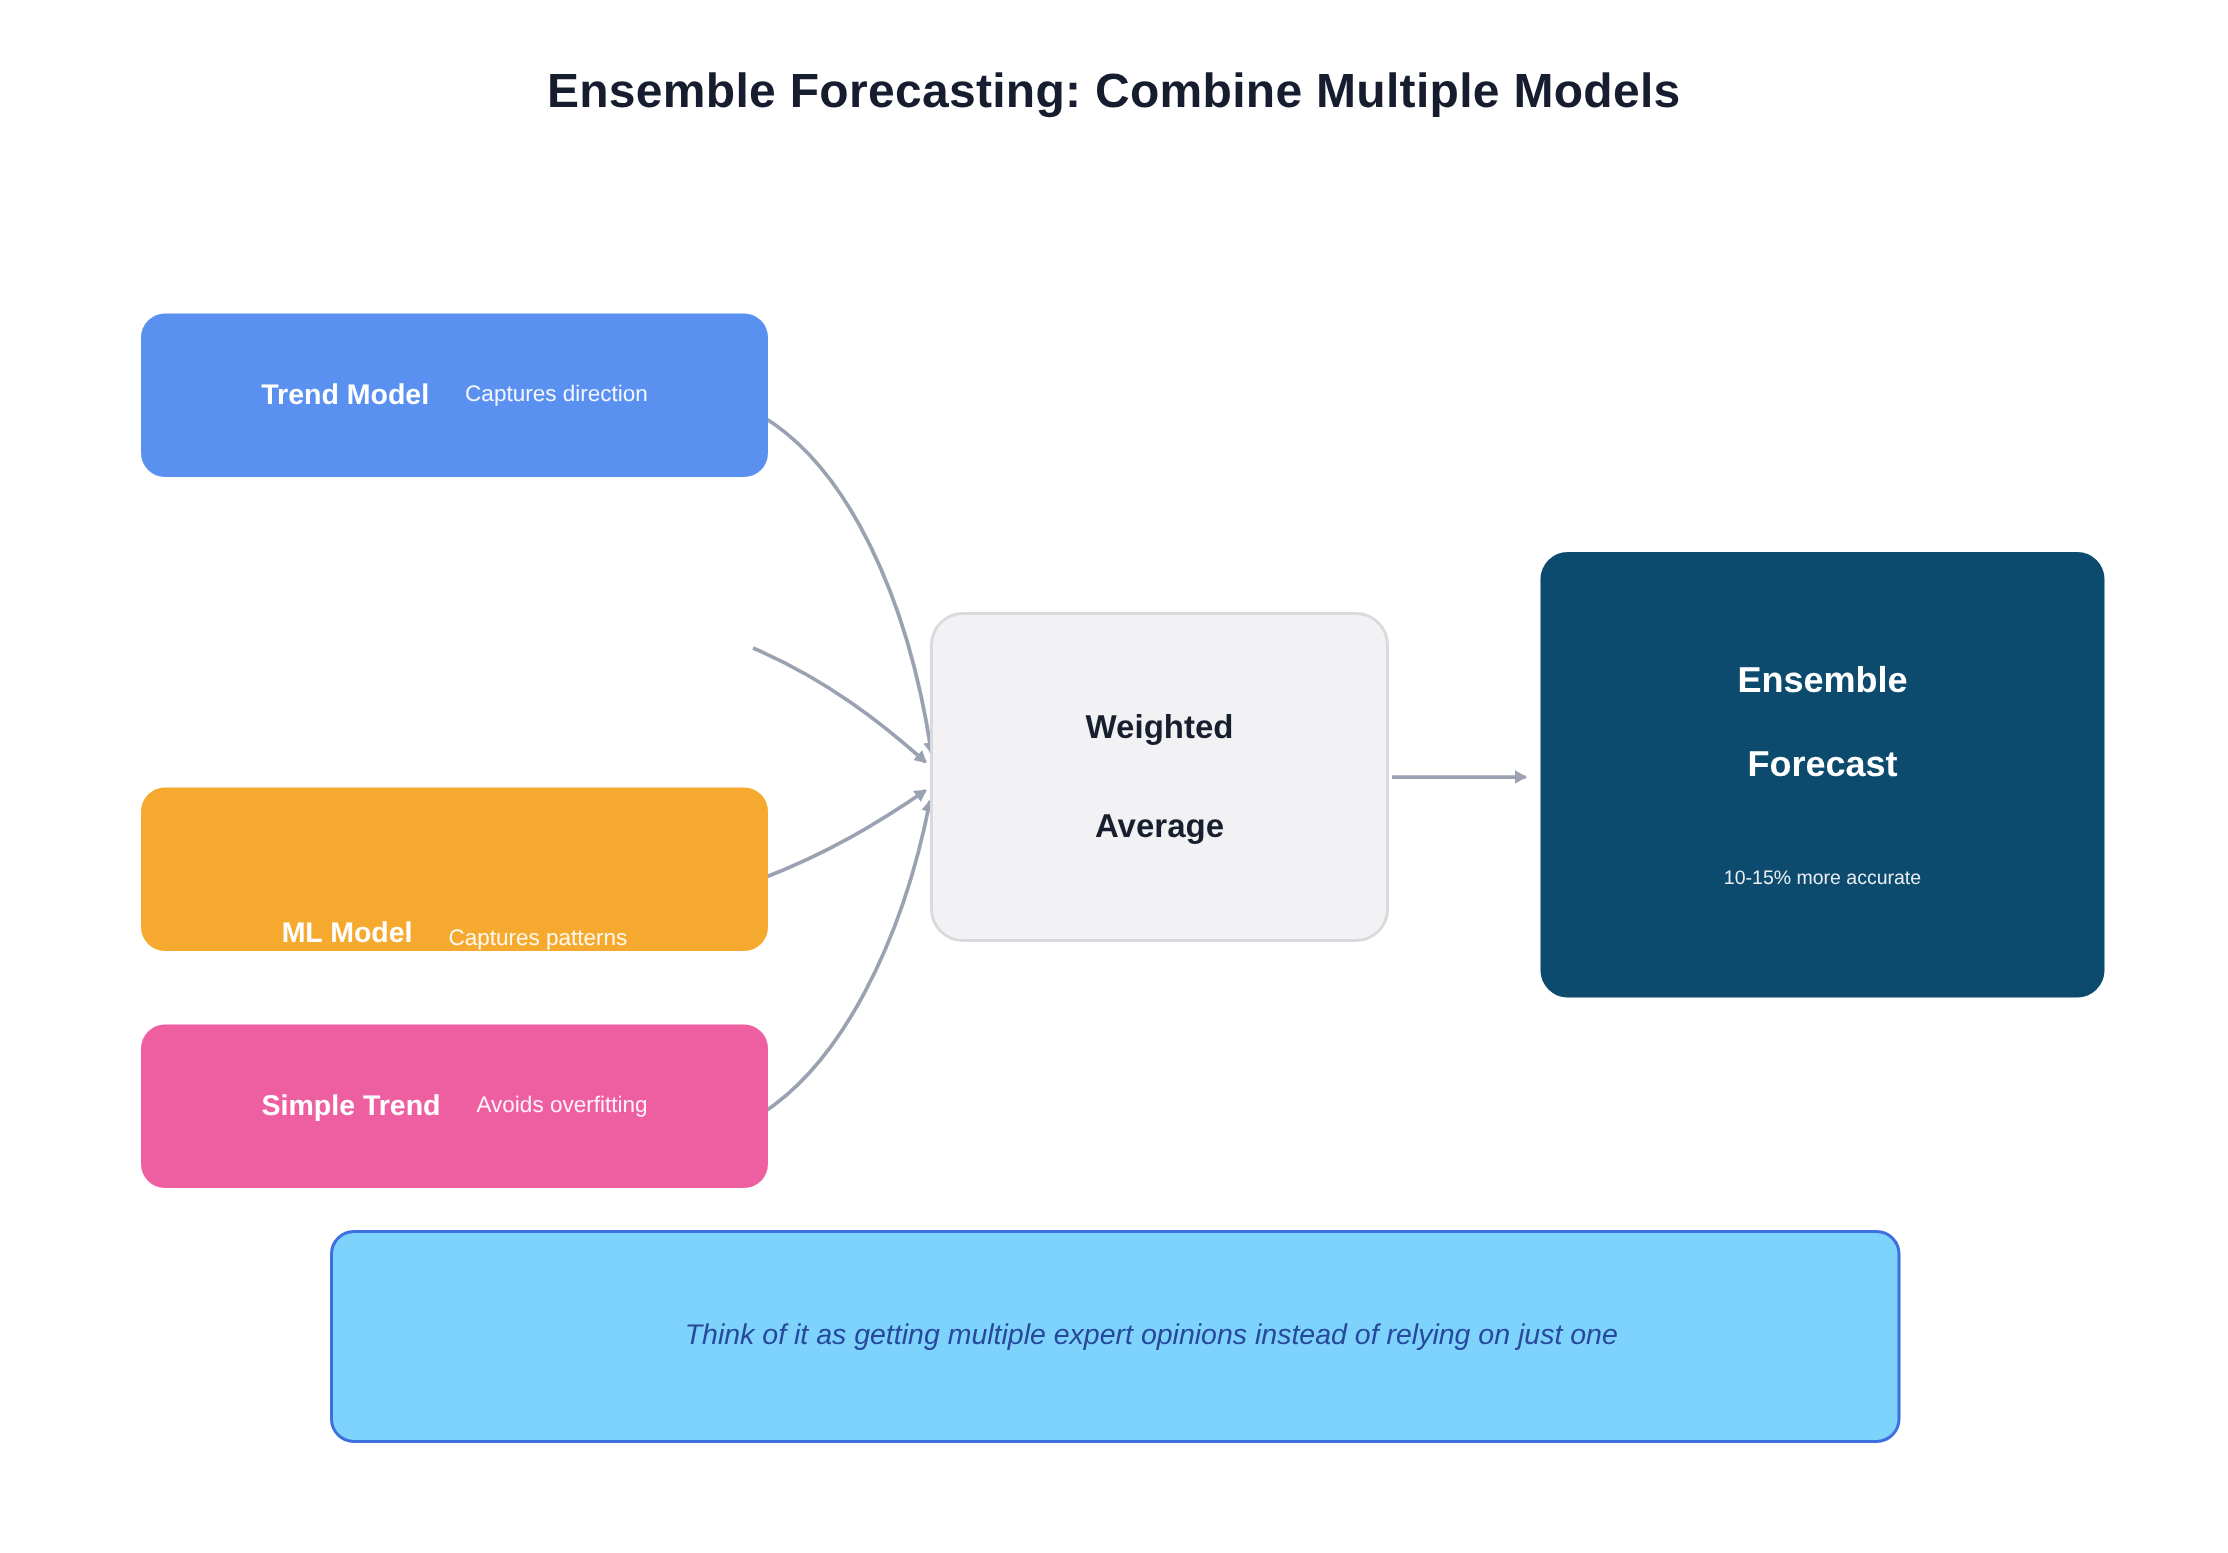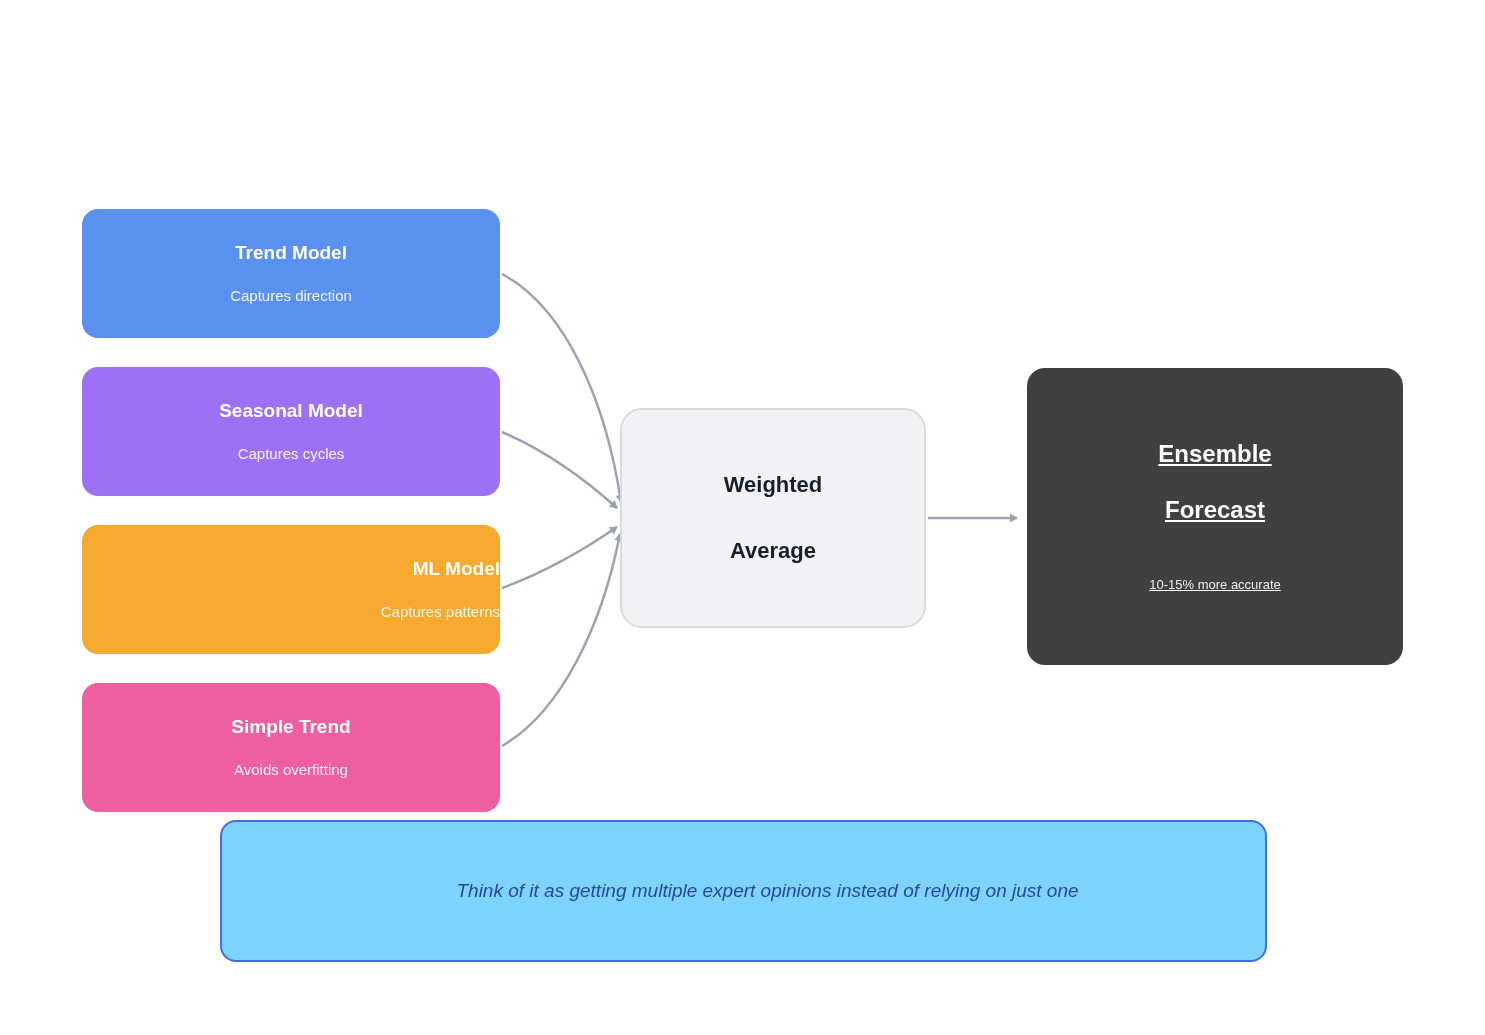--- a/index.html
+++ b/index.html
@@ -29,26 +29,26 @@
   svg.arrows {
     position: absolute;
     left: 0; top: 0;
     width: 1485px; height: 1035px;
     pointer-events: none;
   }
   .arrow { fill: none; stroke-width: 2.5px; }
 
   .model-box {
     position: absolute;
-    left: 82px;
+    left: 94px;
     width: 418px;
-    height: 129px;
+    height: 109px;
     border-radius: 16px;
     display: flex;
-    flex-direction: column;
+    flex-direction: row;
     align-items: center;
     justify-content: center;
     gap: 24px;
     color: #ffffff;
   }
   .model-box .name { font-size: 19px; font-weight: 700; line-height: 1.15; }
   .model-box .desc { font-size: 15px; color: rgba(255,255,255,0.92); line-height: 1.1; }
   #model-0 { top: 209px; }
   #model-1 { top: 367px; }
   #model-2 { top: 525px; }
@@ -107,60 +107,57 @@
     font-style: italic;
     color: #27489b;
     line-height: 1.2;
   }
 </style>
 </head>
 <body>
 
 <div class="canvas">
 
+  <h1 class="title">Ensemble Forecasting: Combine Multiple Models</h1>
 
   <svg class="arrows" width="1485" height="1035" viewBox="0 0 1485 1035" xmlns="http://www.w3.org/2000/svg">
     <defs>
       <marker id="ah" markerWidth="9" markerHeight="9" refX="7" refY="4.5" orient="auto" markerUnits="userSpaceOnUse">
         <path d="M0,0 L8,4.5 L0,9 Z" fill="#9aa1b1"></path>
       </marker>
     </defs>
     <path class="arrow" stroke="#9aa1b1" d="M502,274 C566,308 606,402 621,502" marker-end="url(#ah)"></path>
     <path class="arrow" stroke="#9aa1b1" d="M502,432 C551,453 588,482 617,508" marker-end="url(#ah)"></path>
     <path class="arrow" stroke="#9aa1b1" d="M502,588 C551,570 588,547 617,527" marker-end="url(#ah)"></path>
     <path class="arrow" stroke="#9aa1b1" d="M502,746 C561,712 602,626 620,534" marker-end="url(#ah)"></path>
     <path class="arrow" stroke="#9aa1b1" d="M928,518 L1017,518" marker-end="url(#ah)"></path>
   </svg>
 
   <div class="model-box" id="model-0" style="background: rgb(90, 145, 240);">
     <div class="name">Trend Model</div>
     <div class="desc">Captures direction</div>
   </div>
 
-  <div class="model-box" id="model-1" style="background: rgb(157, 112, 245);">
-    <div class="name">Seasonal Model</div>
-    <div class="desc">Captures cycles</div>
-  </div>
 
   <div class="model-box" id="model-2" style="background: rgb(245, 169, 46); align-items: flex-end;">
     <div class="name">ML Model</div>
     <div class="desc">Captures patterns</div>
   </div>
 
   <div class="model-box" id="model-3" style="background: rgb(238, 95, 162);">
     <div class="name">Simple Trend</div>
     <div class="desc">Avoids overfitting</div>
   </div>
 
   <div class="combiner">
     <div class="line">Weighted</div>
     <div class="line">Average</div>
   </div>
 
-  <div class="output" style="background: #404040; text-decoration: underline;">
+  <div class="output" style="background: #0c4a6e;">
     <div class="line">Ensemble</div>
     <div class="line">Forecast</div>
     <div class="desc">10-15% more accurate</div>
   </div>
 
   <div class="note">
     <div class="text">Think of it as getting multiple expert opinions instead of relying on just one</div>
   </div>
 
 </div>

